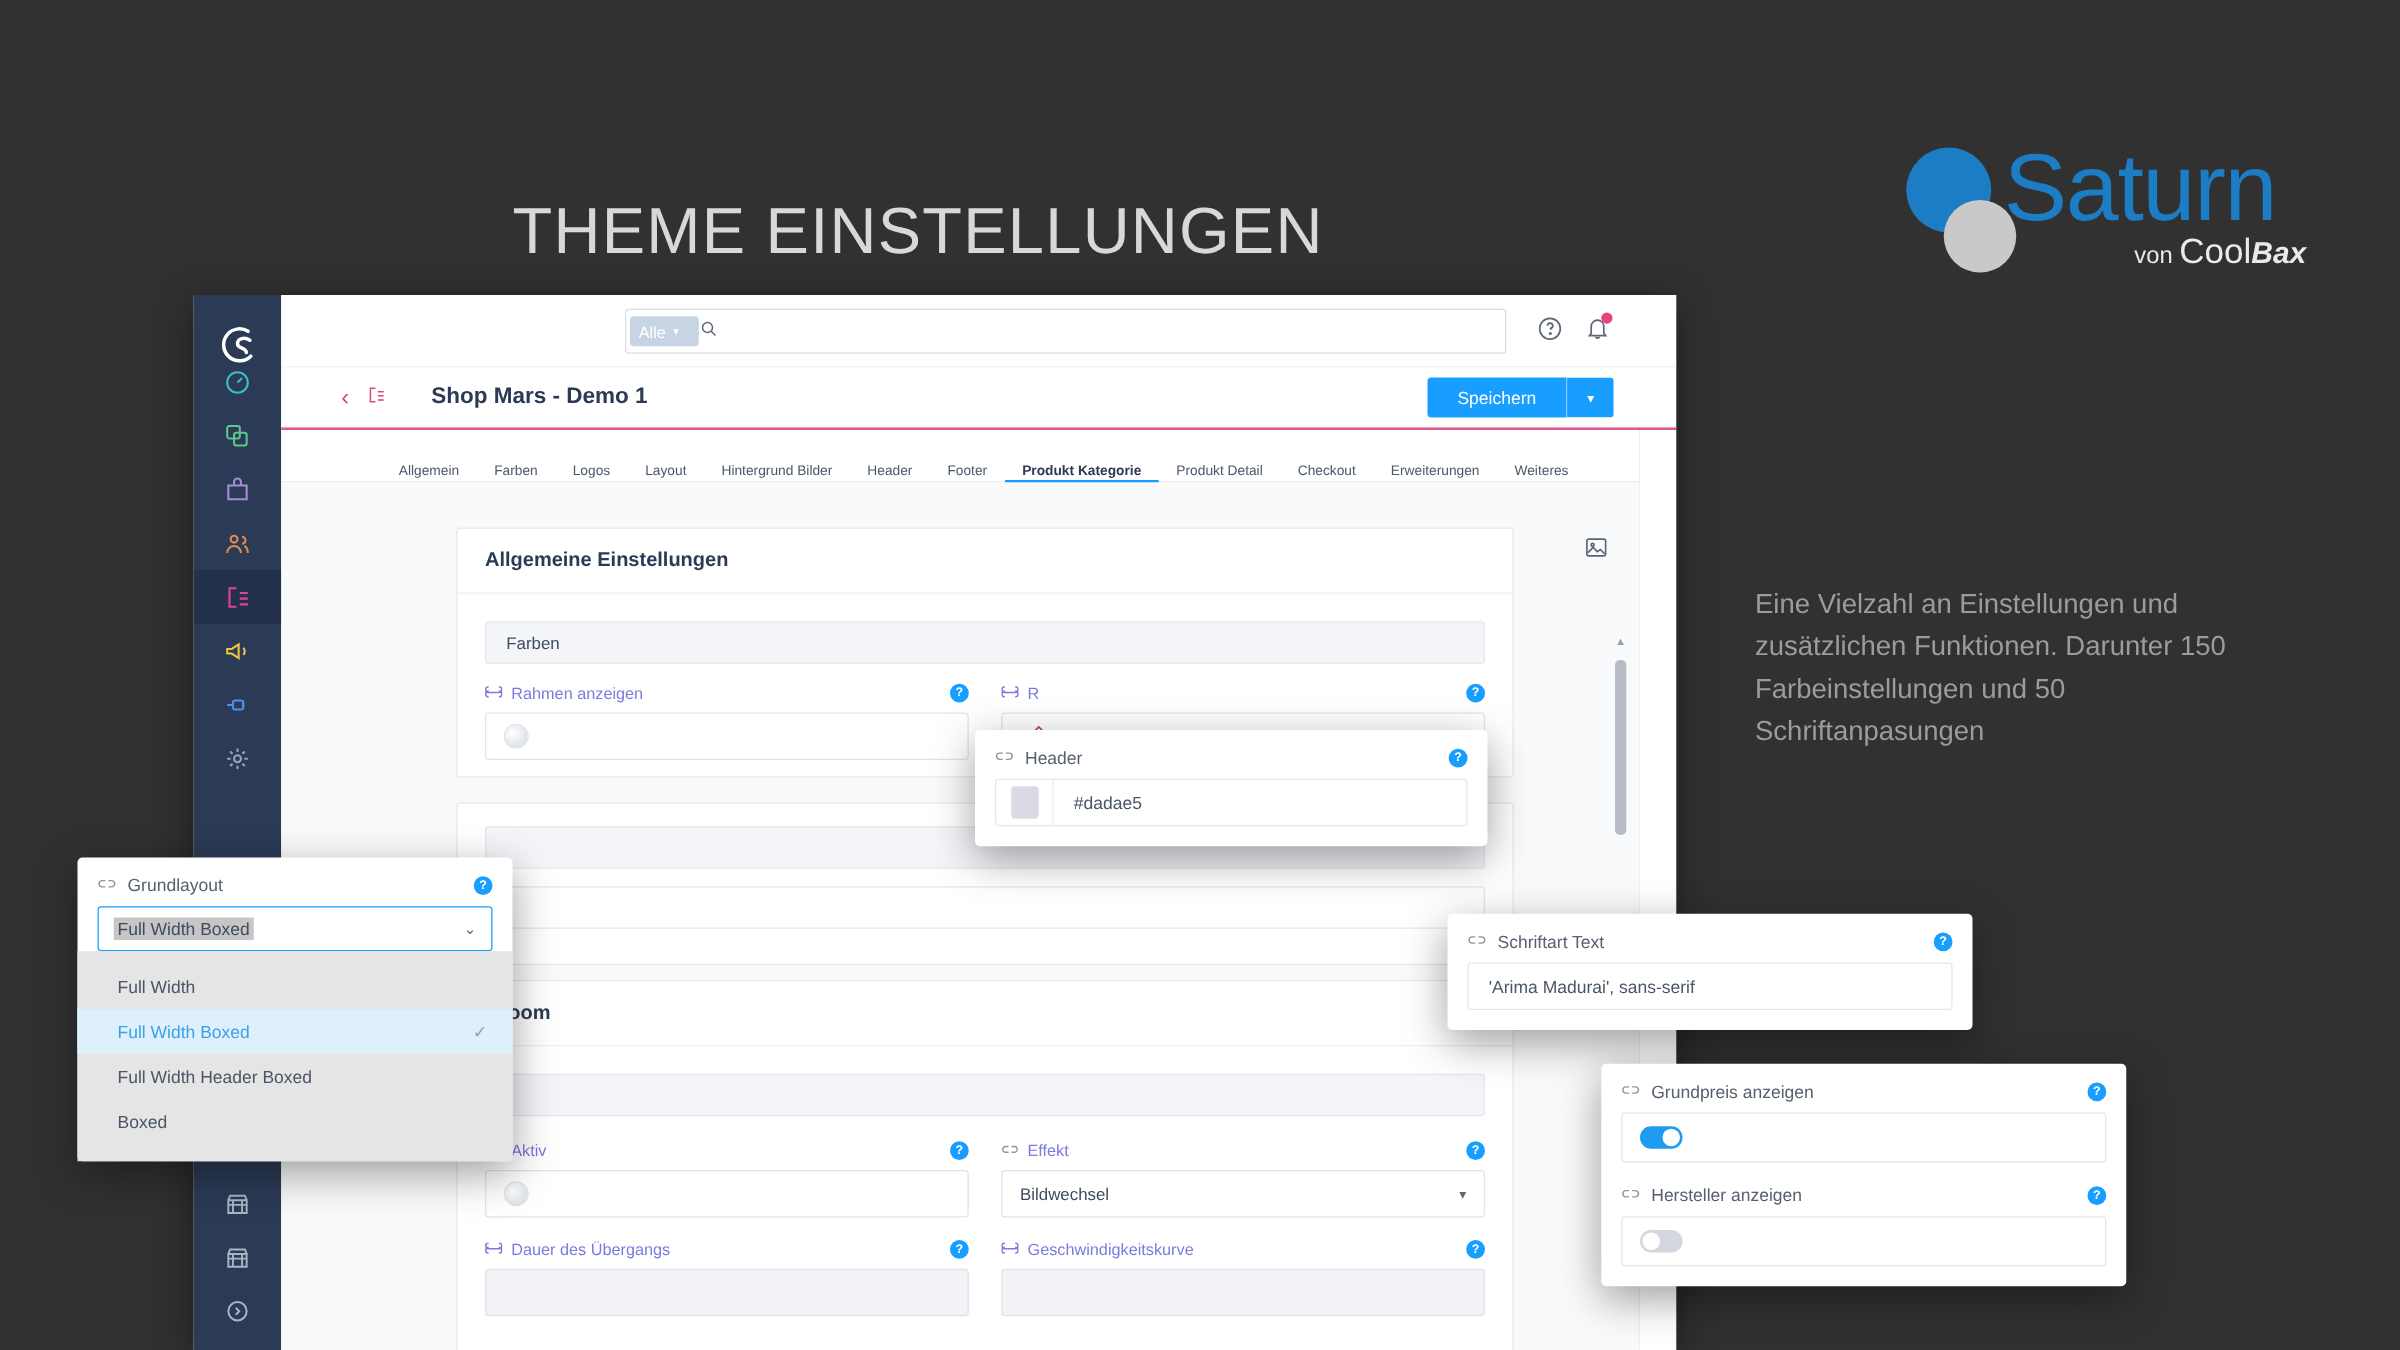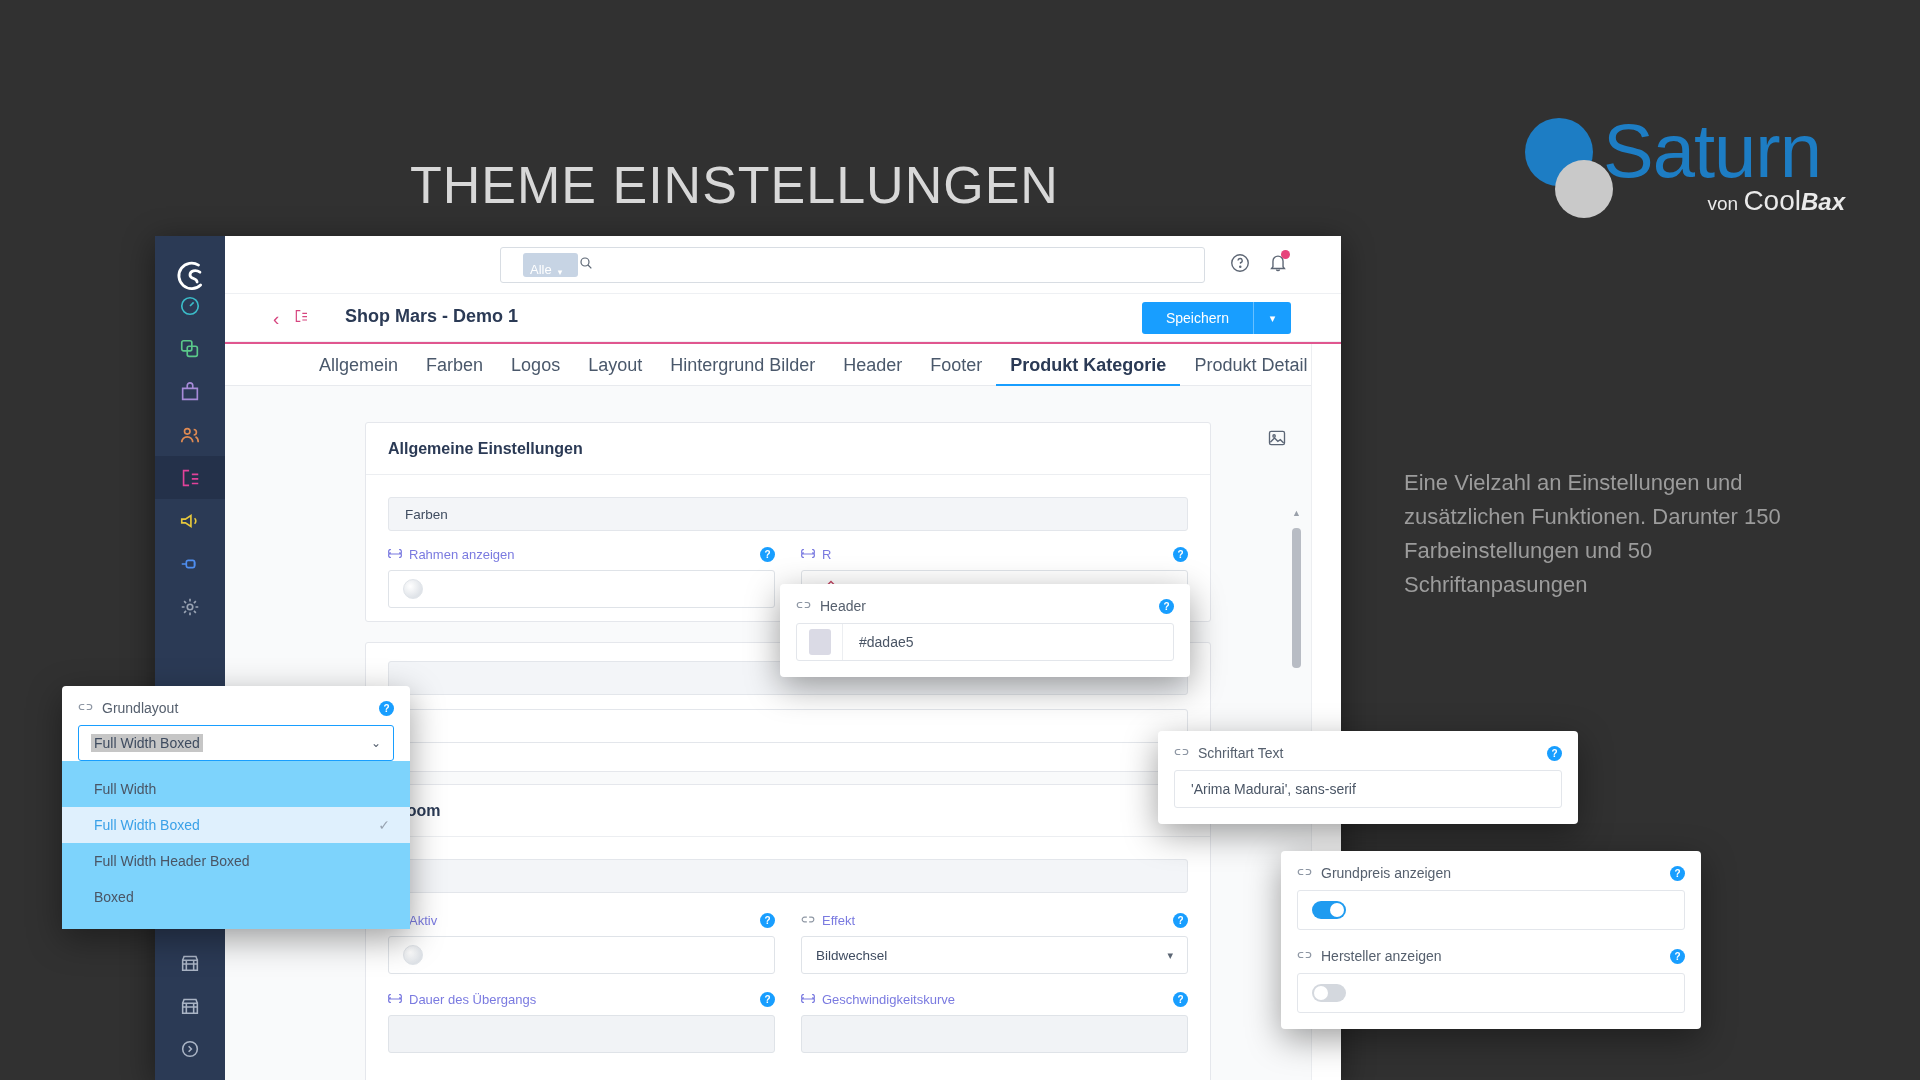--- a/index.html
+++ b/index.html
@@ -75,23 +75,23 @@
   .topbar {
     position: absolute; left: 70px; top: 0; right: 0; height: 58px;
     background: #fff; border-bottom: 1px solid #eef0f3;
   }
   .search-wrap {
     position: absolute; left: 275px; top: 11px; width: 705px; height: 36px;
     border: 1px solid #d8dde3; border-radius: 3px; background:#fff;
     display:flex; align-items:center;
   }
   .search-pill {
-    margin-left: 22px; height: 24px; min-width: 55px; padding: 0 7px;
+    margin-left: 3px; height: 24px; min-width: 55px; padding: 0 7px;
     background: #c7d4e4; border-radius: 3px; color: #fff;
-    display: flex; align-items: flex-end; gap: 6px;
+    display: flex; align-items: center; gap: 6px;
     font-size: 13px;
   }
   .search-pill .chev { font-size: 9px; }
   .search-input {
     flex: 1; border: none; outline: none; font-size: 14px;
     color: #8d97a6; margin-left: 13px; background: transparent;
     font-family: "Liberation Sans", sans-serif;
   }
   .search-icon { margin-right: 12px; color:#5c6674; }
   .help-icon-top { position:absolute; right: 90px; top: 16px; color:#5d6674; }
@@ -129,21 +129,21 @@
   
   .pinkline { position:absolute; left: 70px; top: 106px; right: 0; height: 2px; background:#e0568f; }
 
   
   .tabs {
     position: absolute; left: 70px; top: 108px; right: 30px; height: 42px;
     background:#fff; display:flex; align-items:center; padding-left: 80px;
     border-bottom: 1px solid #e8eaee; gap: 0px;
   }
   .tab {
-    font-size: 18px; color: #4a586b; padding: 0 14px; cursor:pointer;
+    font-size: 11px; color: #4a586b; padding: 12px 14px; cursor:pointer;
     white-space: nowrap; line-height: 42px; height: 42px;
   }
   .tab.active { color:#2b3a55; font-weight: bold; box-shadow: inset 0 -2px 0 #189eff; }
 
   
   .content {
     position: absolute; left: 70px; top: 150px; right: 30px; bottom: 0;
     background: #f9fafb; overflow: hidden;
   }
   .card {
@@ -219,21 +219,21 @@
   .chain-icon { color:#8d96a3; }
 
   
   #popup-grundlayout { left: 62px; top: 686px; width: 348px; padding-bottom: 0; }
   .select-box {
     height: 36px; border: 1px solid #189eff; border-radius: 3px;
     display:flex; align-items:center; padding: 0 12px;
     font-size: 14px; color:#3f4c60; justify-content: space-between;
   }
   .sel-text { background:#c6c6c6; padding: 1px 3px; }
-  .opt-list { margin: 0 -16px; padding: 10px 0 14px 0; background:#7dd3fc; }
+  .opt-list { margin: 0 -16px; padding: 10px 0 14px 0; background:#e5e5e5; }
   .opt {
     height: 36px; display:flex; align-items:center; justify-content: space-between;
     padding: 0 20px 0 32px; font-size: 14px; color:#4a5565; cursor:pointer;
   }
   .opt.sel { background:#dff0fd; color:#3aa1e8; }
   .opt .check { color:#98a3b1; font-size: 14px; }
 
   
   #popup-rahmen { left: 780px; top: 584px; width: 410px; }
   .color-field {

